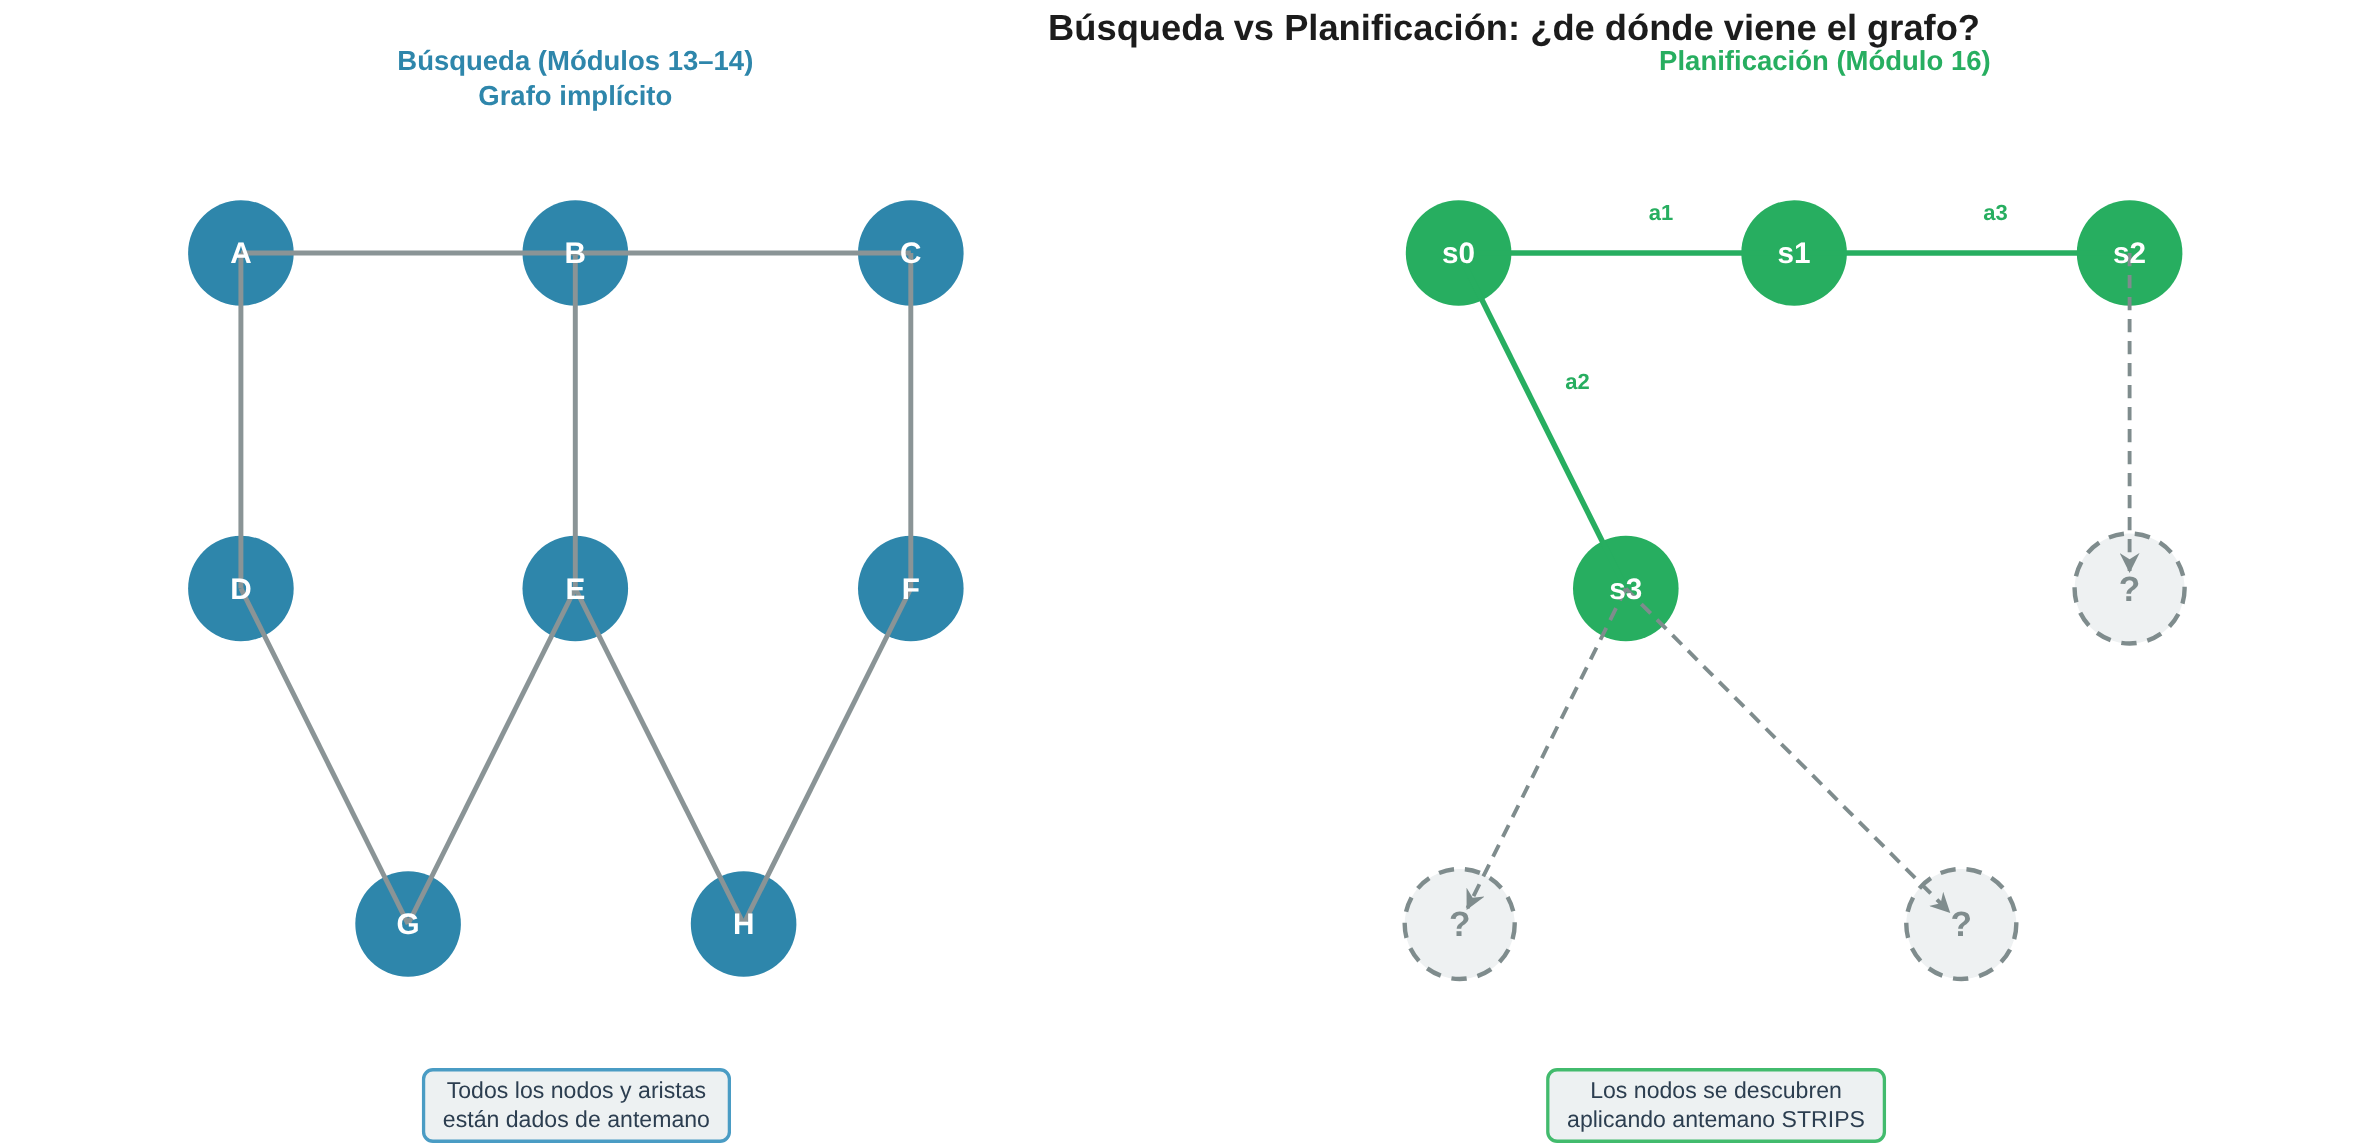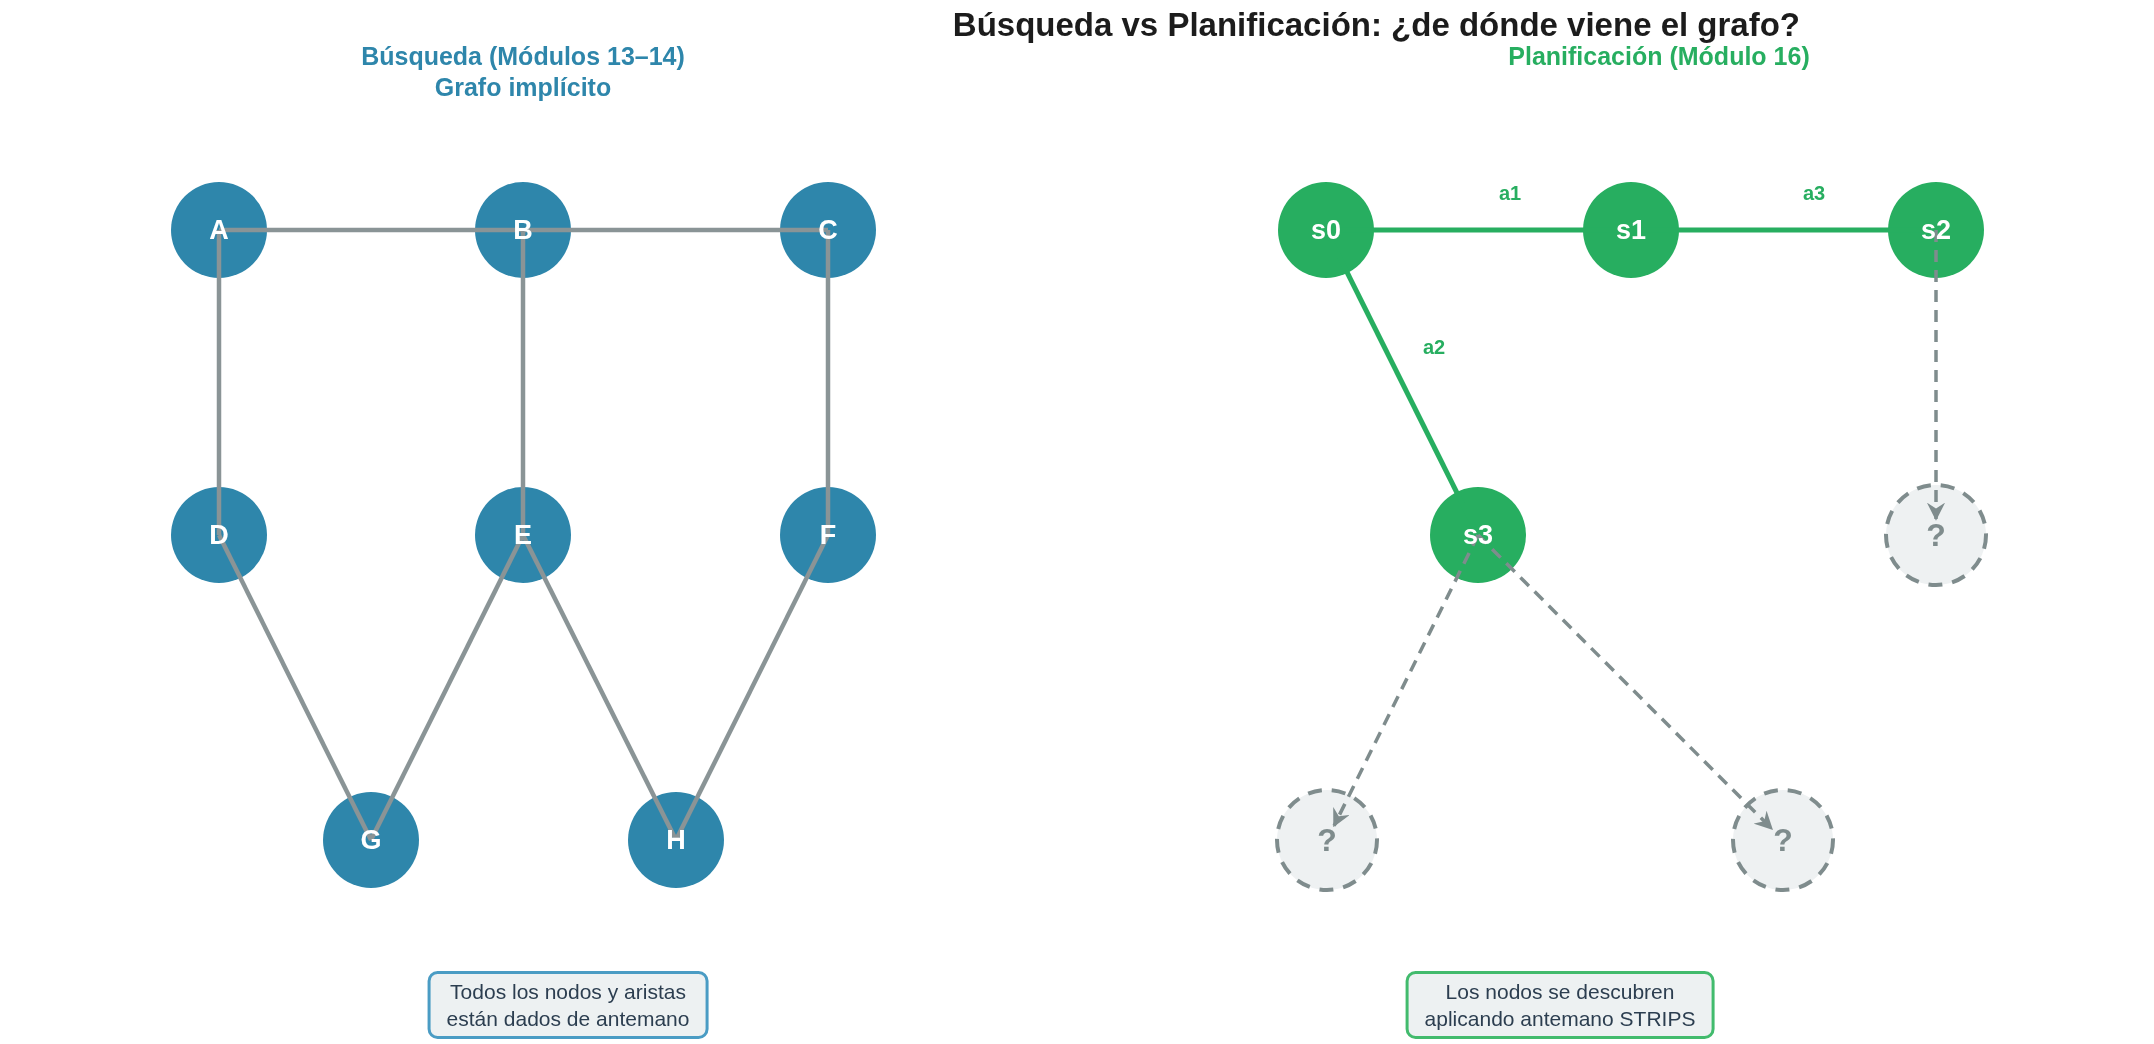--- a/index.html
+++ b/index.html
@@ -26,21 +26,21 @@
   #graph-svg{position:absolute;left:0;top:0;}
   .caption{
     position:absolute;top:971px;
     transform:translateX(-50%);
     text-align:center;white-space:nowrap;
     font-size:21px;line-height:27px;color:var(--caption_text,#2c3e50);
     background:var(--caption_fill,#edf1f2);
     border-radius:10px;
     padding:4px 16px;
   }
-  .caption-left{left:524px;border:3px solid var(--caption_border_left,#4a9cc4);margin-left:44px;}
+  .caption-left{left:524px;border:3px solid var(--caption_border_left,#4a9cc4);}
   .caption-right{left:1560px;border:3px solid var(--caption_border_right,#42bb6d);}
   #graph-svg text{font-family:"Liberation Sans","DejaVu Sans",sans-serif;}
   #graph-svg .node-label{font-size:27px;font-weight:bold;fill:#ffffff;text-anchor:middle;}
   #graph-svg .unknown-label{font-size:32px;font-weight:600;fill:var(--dashed,#7f8c8d);text-anchor:middle;}
   #graph-svg .action-label{font-size:20px;font-weight:bold;fill:var(--implicit_accent,#27ae60);text-anchor:middle;}
 </style>
 </head>
 <body>
 
 <div class="figure">

